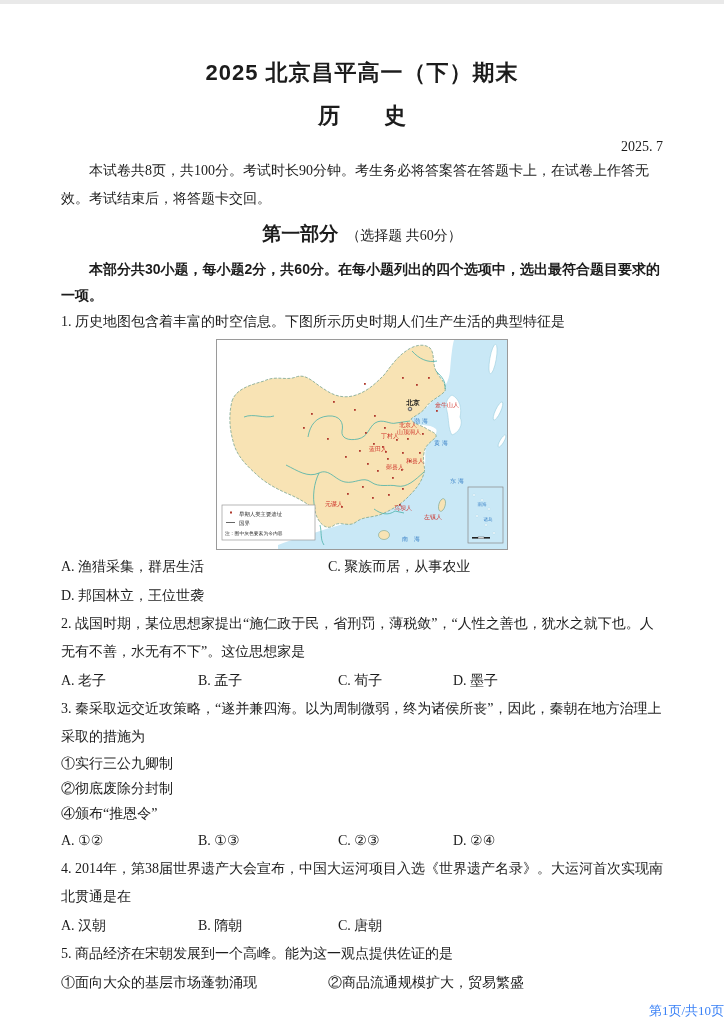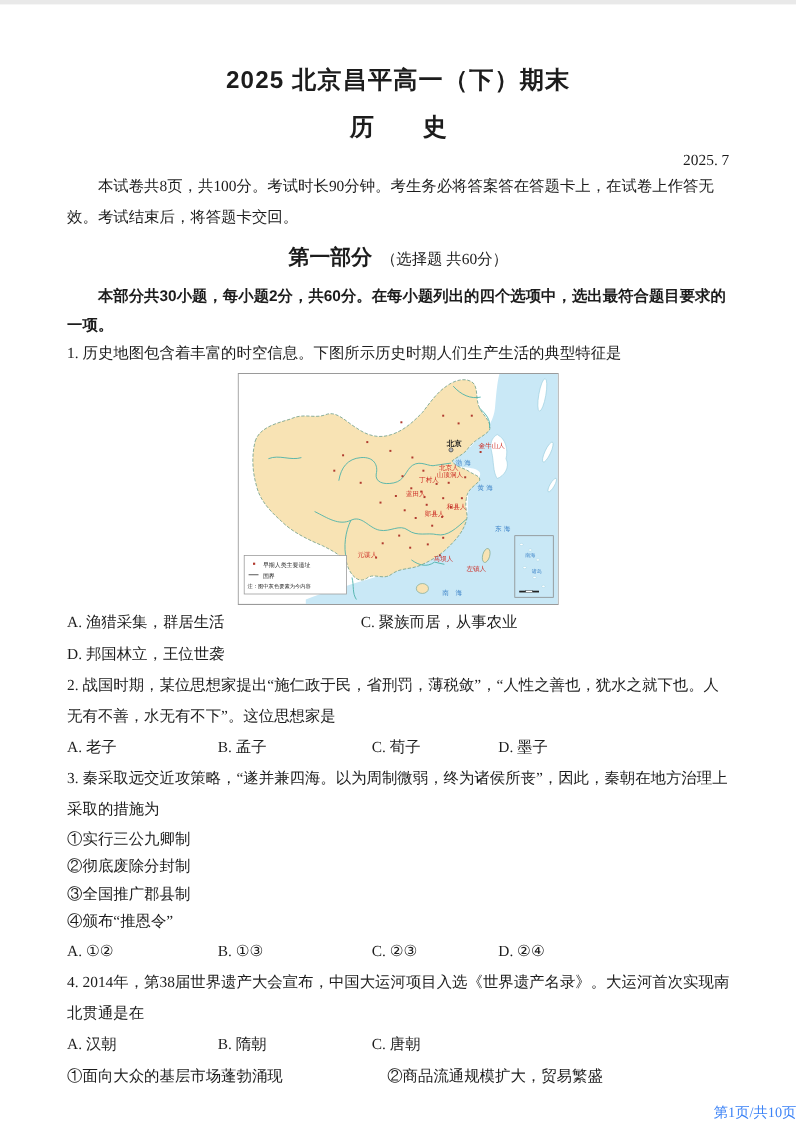--- a/index.html
+++ b/index.html
@@ -29,21 +29,21 @@
   .section-heading .small{ font-size:14px; margin-left:4px; }
   .section-instructions{
     margin:9px 61px 0; font-size:14px; line-height:26px; text-indent:2em;
     font-weight:bold; font-family:"Liberation Sans","DejaVu Sans",sans-serif;
   }
   .q{ margin:0 61px; font-size:14px; }
   .q-stem{ line-height:28px; }
   .opts-2{ display:grid; grid-template-columns:267px auto; line-height:29px; }
   .opts-4{ display:grid; grid-template-columns:137px 140px 115px auto; line-height:29px; }
   .items-1col div{ line-height:25px; }
-  .items-2{ display:grid; grid-template-columns:267px auto; line-height:29px;gap:24px; }
+  .items-2{ display:grid; grid-template-columns:267px auto; line-height:29px; }
   .map-wrap{ width:292px; margin:3px auto 2px; }
   .map-wrap svg{ display:block; }
   .page-footer{
     position:absolute; left:0; right:0; bottom:8px; text-align:right;
     font-size:13px; color:#3b82f6;
   }
 </style>
 </head>
 <body>
 
@@ -213,41 +213,41 @@
       <span>C. 荀子</span>
       <span>D. 墨子</span>
     </div>
   </div>
 
   <div class="q">
     <div class="q-stem">3. 秦采取远交近攻策略，“遂并兼四海。以为周制微弱，终为诸侯所丧”，因此，秦朝在地方治理上采取的措施为</div>
     <div class="items-1col">
       <div>①实行三公九卿制</div>
       <div>②彻底废除分封制</div>
-      <div>③全国推广郡县制</div>
       <div>④颁布“推恩令”</div>
     </div>
     <div class="opts-4">
       <span>A. ①②</span>
       <span>B. ①③</span>
       <span>C. ②③</span>
       <span>D. ②④</span>
     </div>
   </div>
 
   <div class="q">
     <div class="q-stem">4. 2014年，第38届世界遗产大会宣布，中国大运河项目入选《世界遗产名录》。大运河首次实现南北贯通是在</div>
     <div class="opts-4">
       <span>A. 汉朝</span>
       <span>B. 隋朝</span>
       <span>C. 唐朝</span>
     </div>
   </div>
 
   <div class="q">
+    <div class="q-stem">5. 商品经济在宋朝发展到一个高峰。能为这一观点提供佐证的是</div>
     <div class="items-2">
       <span>①面向大众的基层市场蓬勃涌现</span>
       <span>②商品流通规模扩大，贸易繁盛</span>
     </div>
   </div>
 
   <div class="page-footer">第1页/共10页</div>
 </div>
 
 </body></html>

